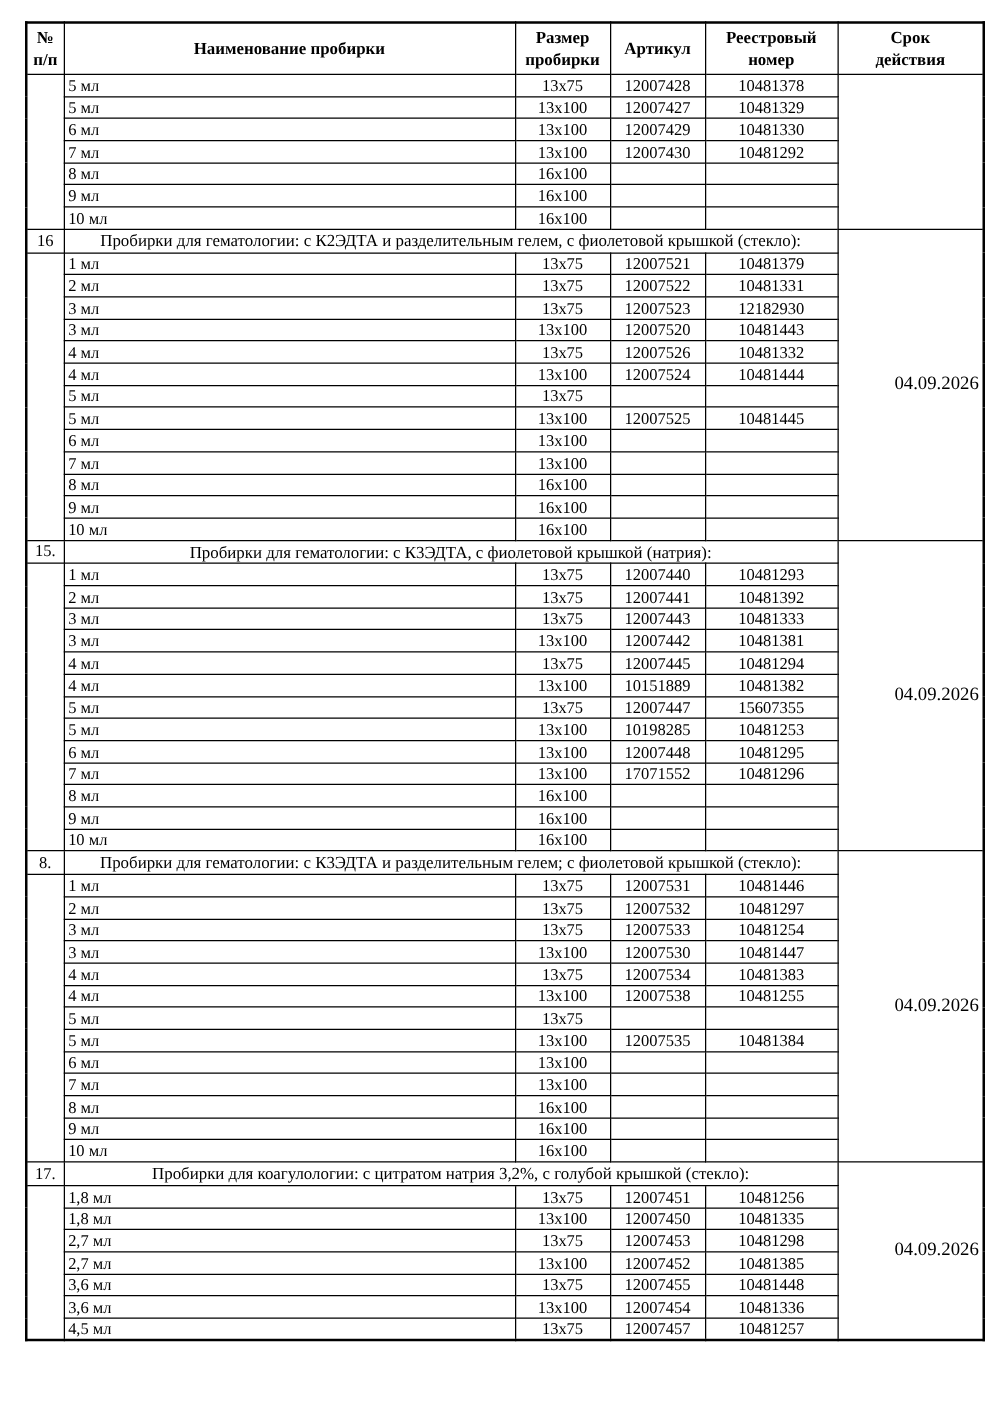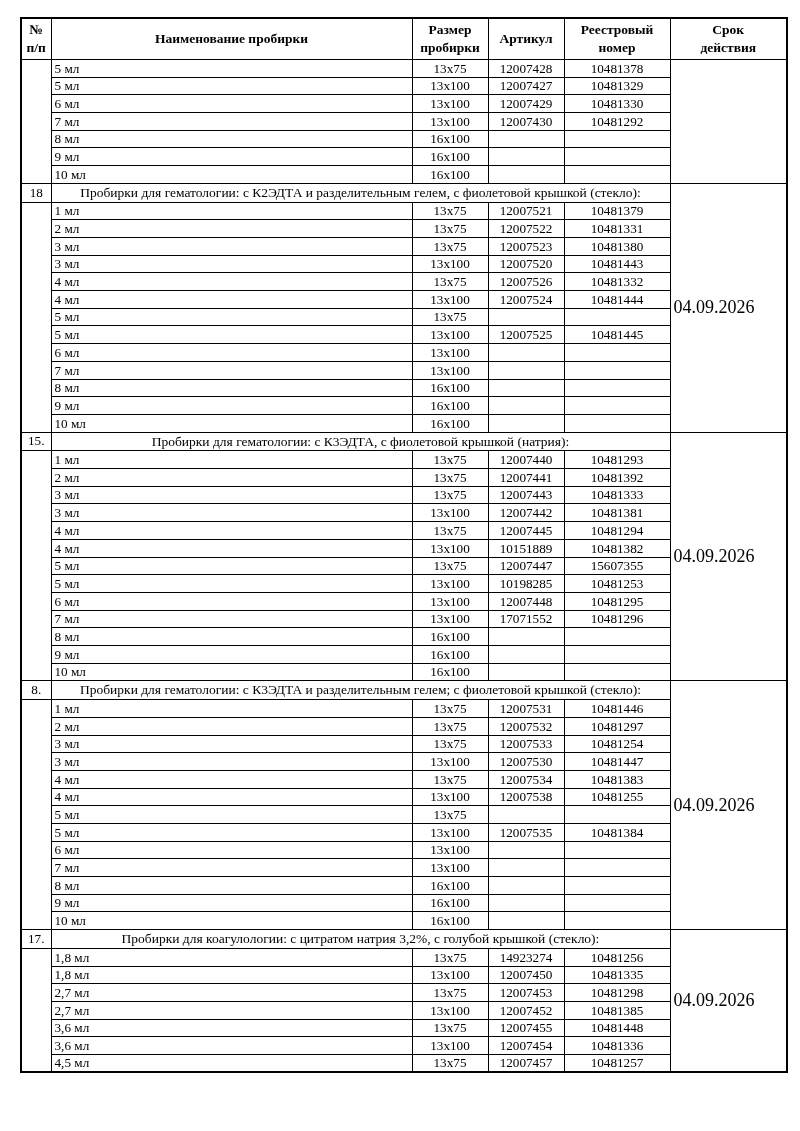--- a/index.html
+++ b/index.html
@@ -6,21 +6,21 @@
   body{width:800px;height:1131px;font-family:"Liberation Serif","DejaVu Serif",serif;color:#000;}
   .page{position:relative;width:800px;height:1131px;background:#fff;overflow:hidden;}
   table.tubes{position:absolute;left:20px;top:17px;width:766px;border-collapse:collapse;table-layout:fixed;border:2px solid #000;}
   table.tubes th,table.tubes td{border:1px solid #000;padding:0 3px;overflow:hidden;}
   table.tubes th{font-weight:bold;font-size:13.5px;line-height:1.3;text-align:center;vertical-align:middle;white-space:pre-line;height:40px;padding:0 2px;}
   tr.data-row{height:17.7px;margin-top:12px;}
   td.c-name{text-align:left;font-size:13.2px;line-height:1;padding-left:4px;vertical-align:middle;}
   td.c-mid{text-align:center;font-size:13.2px;line-height:1;vertical-align:middle;}
   td.section-num{text-align:center;font-size:13.2px;vertical-align:middle;}
   td.section-title{font-weight:normal;font-size:13.5px;line-height:1.32;text-align:center;vertical-align:middle;padding:1px 6px;}
-  td.validity-cell{text-align:left;font-size:18px;vertical-align:middle;}
+  td.validity-cell{text-align:right;font-size:15px;vertical-align:middle;}
   td.num-col{vertical-align:middle;}
 </style>
 </head>
 <body>
 
 <div class="page">
   <table class="tubes">
     <colgroup>
       <col style="width:30px">
         <col style="width:361px">
@@ -82,42 +82,42 @@
           <td class="c-mid"></td>
           <td class="c-mid"></td>
         </tr>
         <tr class="data-row">
           <td class="c-name">10 мл</td>
           <td class="c-mid">16x100</td>
           <td class="c-mid"></td>
           <td class="c-mid"></td>
         </tr>
         <tr class="section-header-row">
-          <td class="section-num">18</td>
+          <td class="section-num">16</td>
           <td class="section-title" colspan="4">Пробирки для гематологии: с К2ЭДТА и разделительным гелем, с фиолетовой крышкой (стекло):</td>
           <td class="validity-cell" rowspan="14">04.09.2026</td>
         </tr>
         <tr class="data-row">
           <td class="num-col" rowspan="13"></td>
           <td class="c-name">1 мл</td>
           <td class="c-mid">13x75</td>
           <td class="c-mid">12007521</td>
           <td class="c-mid">10481379</td>
         </tr>
         <tr class="data-row">
           <td class="c-name">2 мл</td>
           <td class="c-mid">13x75</td>
           <td class="c-mid">12007522</td>
           <td class="c-mid">10481331</td>
         </tr>
         <tr class="data-row">
           <td class="c-name">3 мл</td>
           <td class="c-mid">13x75</td>
           <td class="c-mid">12007523</td>
-          <td class="c-mid">10481380</td>
+          <td class="c-mid">12182930</td>
         </tr>
         <tr class="data-row">
           <td class="c-name">3 мл</td>
           <td class="c-mid">13x100</td>
           <td class="c-mid">12007520</td>
           <td class="c-mid">10481443</td>
         </tr>
         <tr class="data-row">
           <td class="c-name">4 мл</td>
           <td class="c-mid">13x75</td>
@@ -342,21 +342,21 @@
         </tr>
         <tr class="section-header-row">
           <td class="section-num">17.</td>
           <td class="section-title" colspan="4">Пробирки для коагулологии: с цитратом натрия 3,2%, с голубой крышкой (стекло):</td>
           <td class="validity-cell" rowspan="8">04.09.2026</td>
         </tr>
         <tr class="data-row">
           <td class="num-col" rowspan="7"></td>
           <td class="c-name">1,8 мл</td>
           <td class="c-mid">13x75</td>
-          <td class="c-mid">14923274</td>
+          <td class="c-mid">12007451</td>
           <td class="c-mid">10481256</td>
         </tr>
         <tr class="data-row">
           <td class="c-name">1,8 мл</td>
           <td class="c-mid">13x100</td>
           <td class="c-mid">12007450</td>
           <td class="c-mid">10481335</td>
         </tr>
         <tr class="data-row">
           <td class="c-name">2,7 мл</td>

